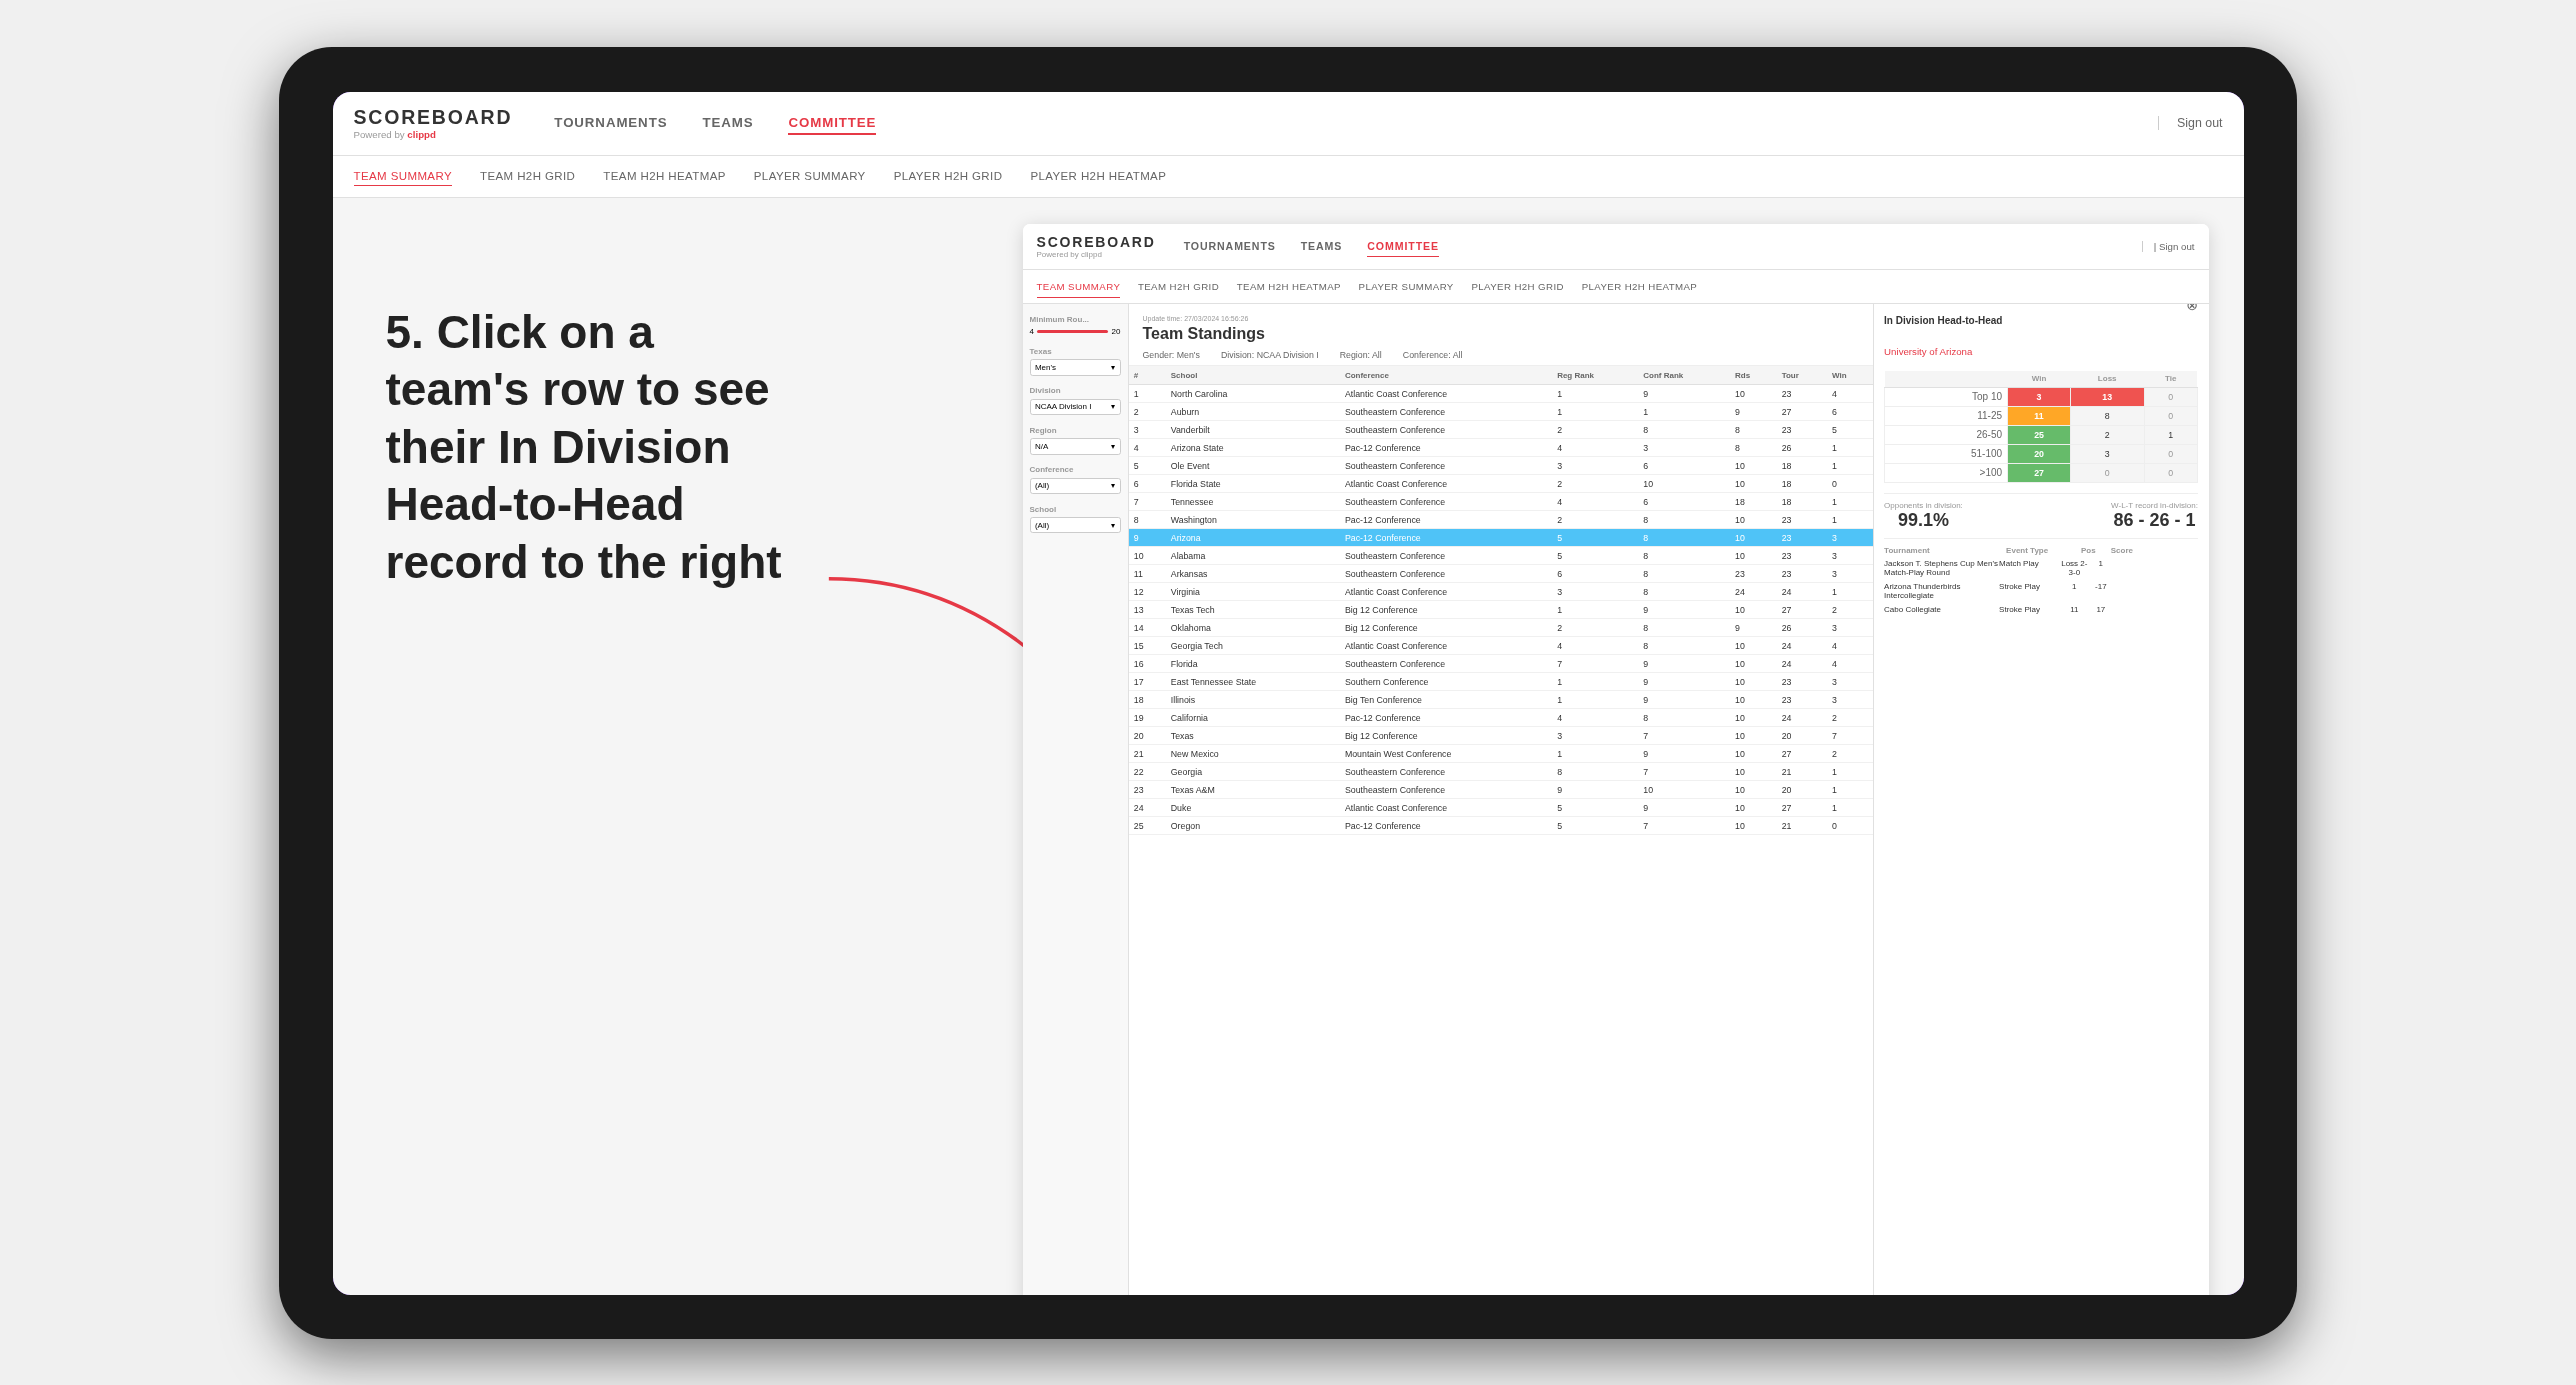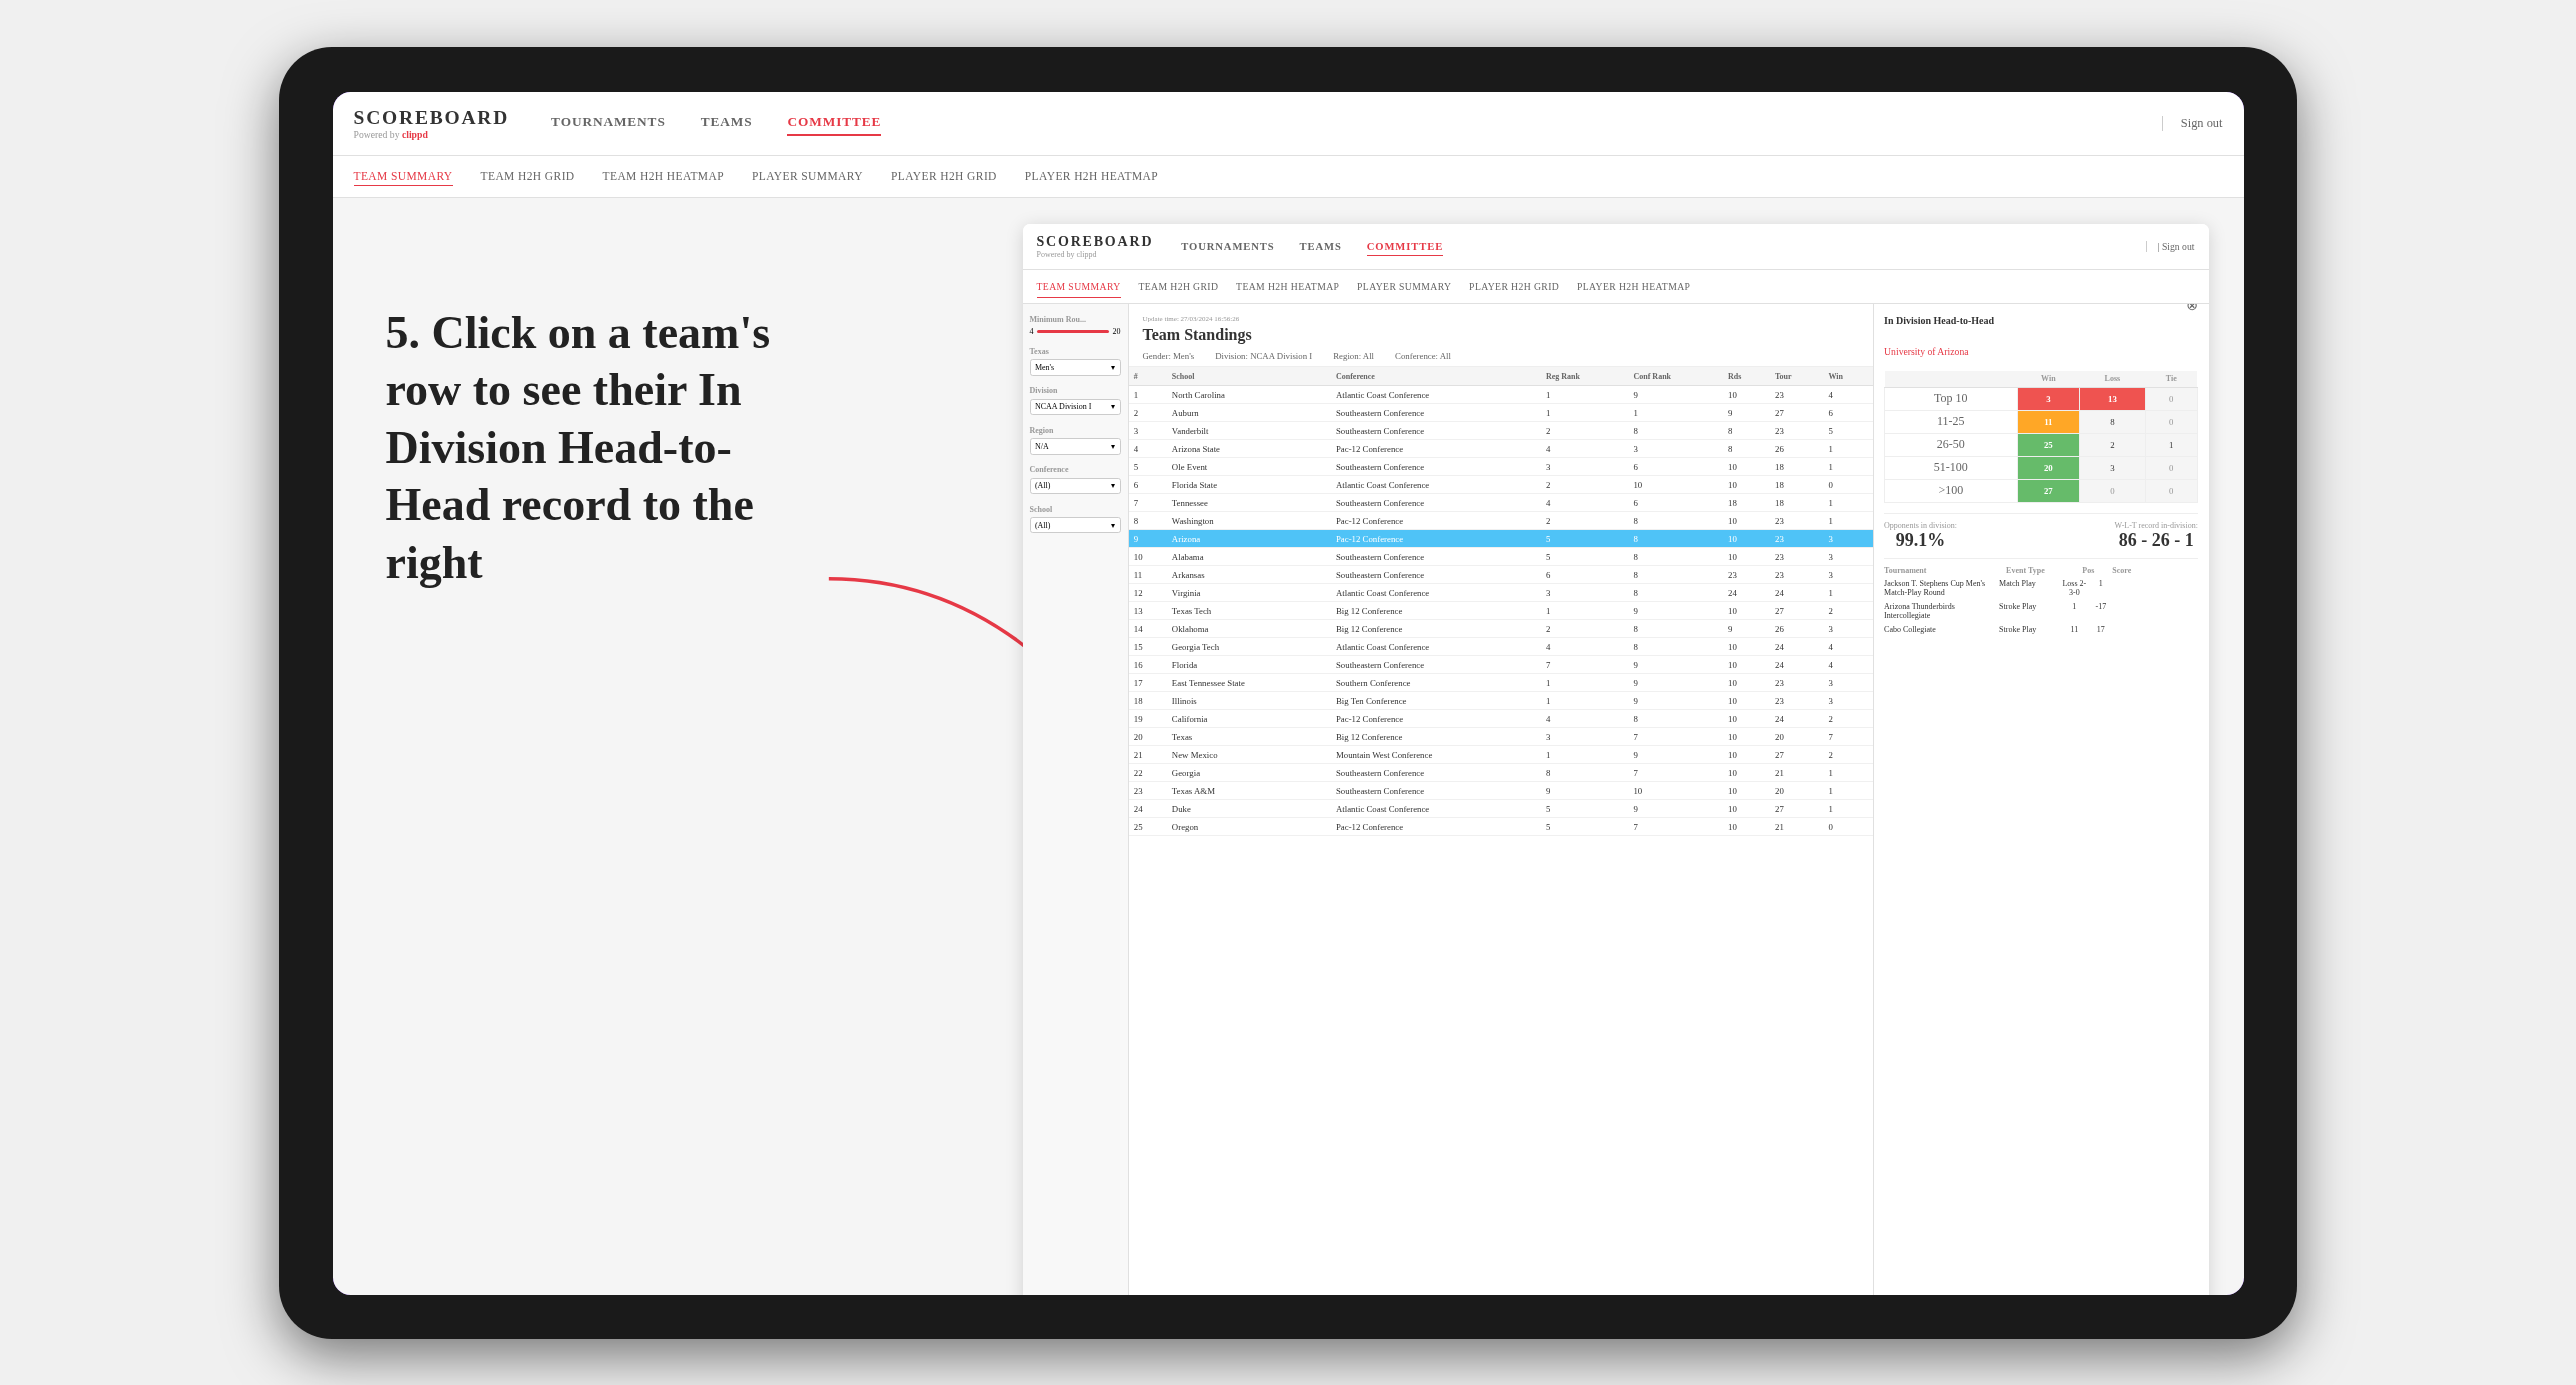--- a/index.html
+++ b/index.html
@@ -27,21 +27,20 @@
     }
 
     .tablet-screen {
       width: 1911px;
       height: 1203px;
       background: #6d28d9;
       border-radius: 17.7px;
       overflow: hidden;
       display: flex;
       flex-direction: column;
-      font-family: Liberation Serif, serif;
     }
 
     
     .top-nav {
       background: #fff;
       border-bottom: 0.9px solid #e0e0e0;
       padding: 0 21px;
       display: flex;
       align-items: center;
       height: 64px;
@@ -425,23 +424,23 @@
     }
 
     .h2h-table td {
       text-align: center;
       padding: 3.5px 5.3px;
       border: 0.9px solid #eee;
       font-size: 8.8px;
     }
 
     .h2h-table .row-label {
-      text-align: center;
+      text-align: right;
       color: #666;
-      font-size: 12px;
+      font-size: 10px;
     }
 
     .cell-green { background: #66bb6a; color: #fff; font-weight: bold; }
     .cell-red { background: #ef5350; color: #fff; font-weight: bold; }
     .cell-orange { background: #ffa726; color: #fff; font-weight: bold; }
     .cell-light { background: #f5f5f5; color: #333; }
     .cell-zero { background: #f5f5f5; color: #999; }
 
     .stats-row {
       display: flex;

